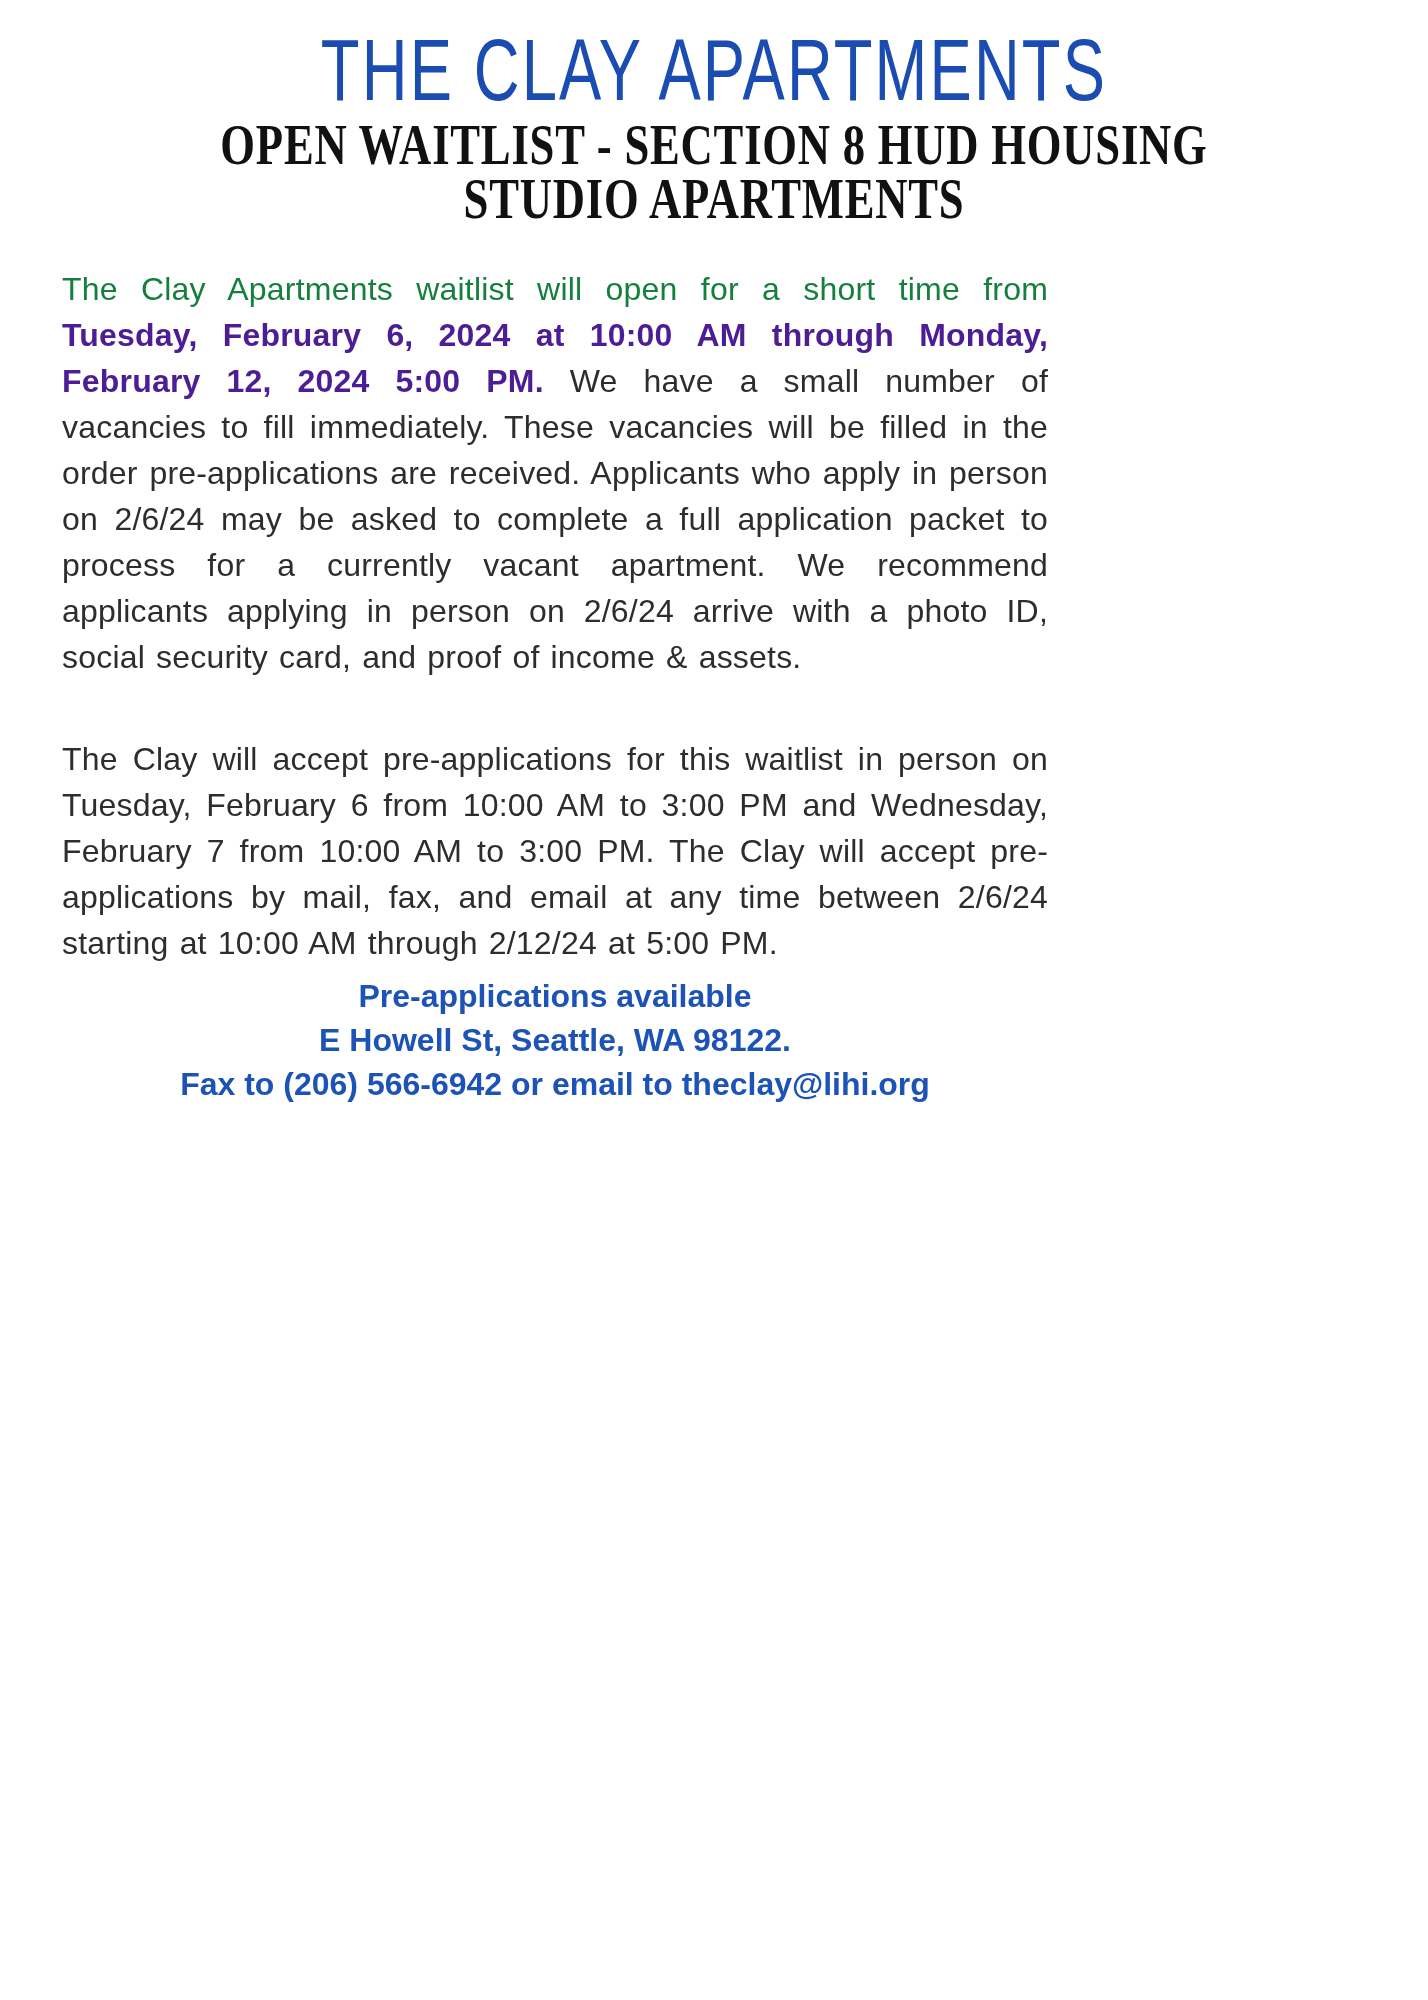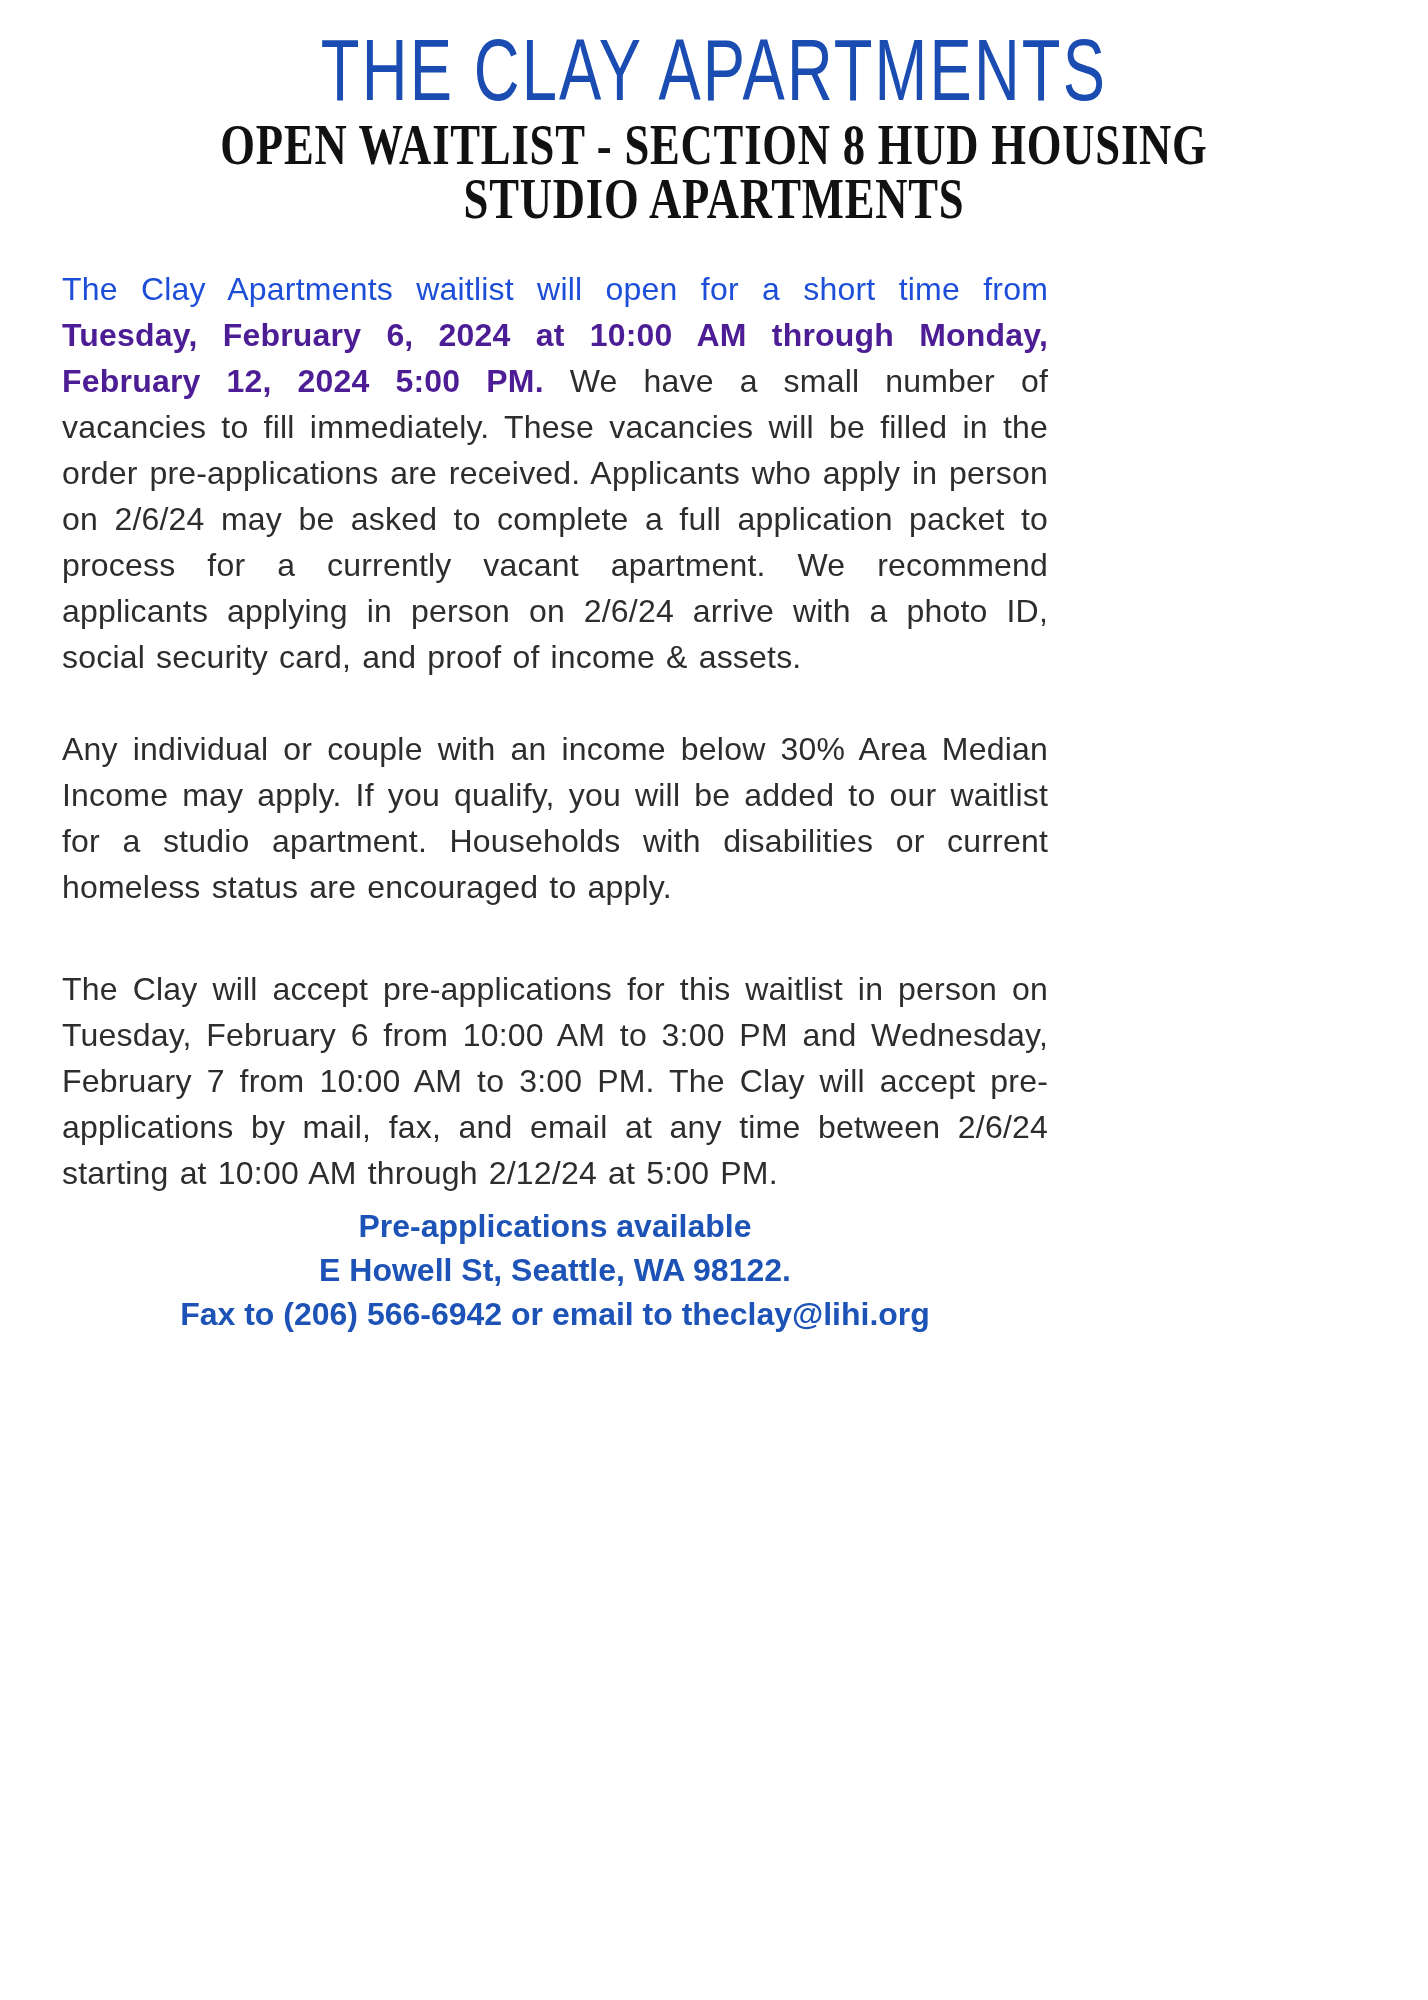--- a/index.html
+++ b/index.html
@@ -20,21 +20,21 @@
     transform:scaleX(0.77); transform-origin:50% 50%;
   }
   .content { margin-left:62px; width:986px; }
   .para {
     margin:0; text-align:justify; color:#2d2d2d;
     font-size:32px; line-height:46px; letter-spacing:0.2px; word-spacing:2px;
   }
   .para.p1 { margin-top:40px; }
   .para.p2 { margin-top:46px; }
   .para.p3 { margin-top:56px; }
-  .blue-reg  { color:#1d4ed8; }
+  .blue-reg  { color:#15803d; }
   .blue-bold { color:#4c1d95; font-weight:700; }
   .contact {
     margin-top:8px; text-align:center; color:#1d53b6; font-weight:700;
     font-size:32px; line-height:44px;
   }
   .contact div { white-space:nowrap; }
   .footer-art { position:absolute; left:0; top:1545px; width:1428px; height:455px; }
   .hand { stroke:#0f0f0f; fill:none; stroke-linecap:round; stroke-linejoin:round; }
   .shop-sign-text { font-family:"Liberation Sans",sans-serif; font-weight:700; font-size:31px; letter-spacing:3px; fill:#0f0f0f; }
   .eho-text { font-family:"Liberation Sans",sans-serif; font-weight:700; font-size:29px; fill:#262626; }
@@ -46,21 +46,20 @@
 <div class="page">
 
   <header>
     <h1 class="title">THE CLAY APARTMENTS</h1>
     <h2 class="subtitle"><span>OPEN WAITLIST - SECTION 8 HUD HOUSING</span><br><span>STUDIO APARTMENTS</span></h2>
   </header>
 
   <main class="content">
     <p class="para p1"><span class="blue-reg">The Clay Apartments waitlist will open for a short time from </span><span class="blue-bold">Tuesday, February 6, 2024 at 10:00 AM through Monday, February 12, 2024 5:00 PM.</span><span> We have a small number of vacancies to fill immediately.  These vacancies will be filled in the order pre-applications are received.  Applicants who apply in person on 2/6/24 may be asked to complete a full application packet to process for a currently vacant apartment.  We recommend applicants applying in person on 2/6/24 arrive with a photo ID, social security card, and proof of income &amp; assets.</span></p>
 
-    <p class="para p2">Any individual or couple with an income below 30% Area Median Income may apply. If you qualify, you will be added to our waitlist for a studio apartment.  Households with disabilities or current homeless status are encouraged to apply.</p>
 
     <p class="para p3">The Clay will accept pre-applications for this waitlist in person on Tuesday, February 6 from 10:00 AM to 3:00 PM and Wednesday, February 7 from 10:00 AM to 3:00 PM. The Clay will accept pre-applications by mail, fax, and email at any time between 2/6/24 starting at 10:00 AM through 2/12/24 at 5:00 PM.</p>
 
     <div class="contact">
       <div>Pre-applications available</div>
       <div>E Howell St, Seattle, WA 98122.</div>
       <div><span>Fax to (206) 566-6942 or email to </span><span>theclay@lihi.org</span></div>
     </div>
   </main>
 

